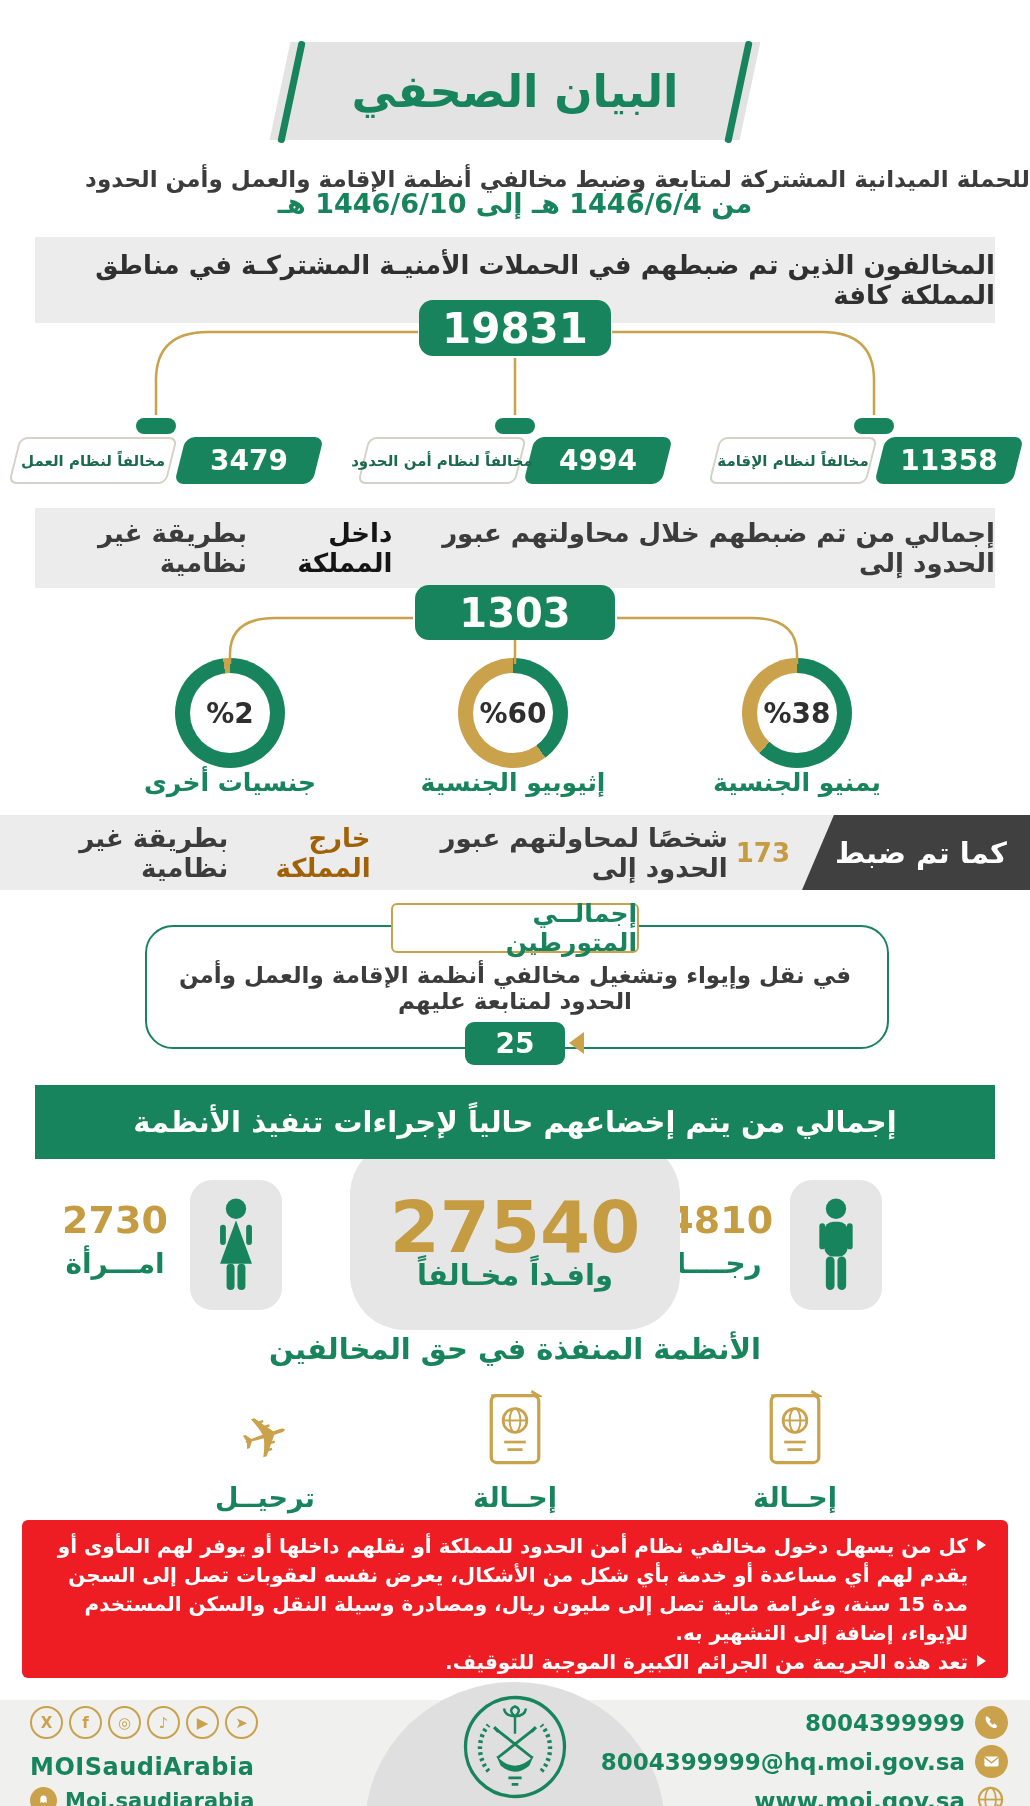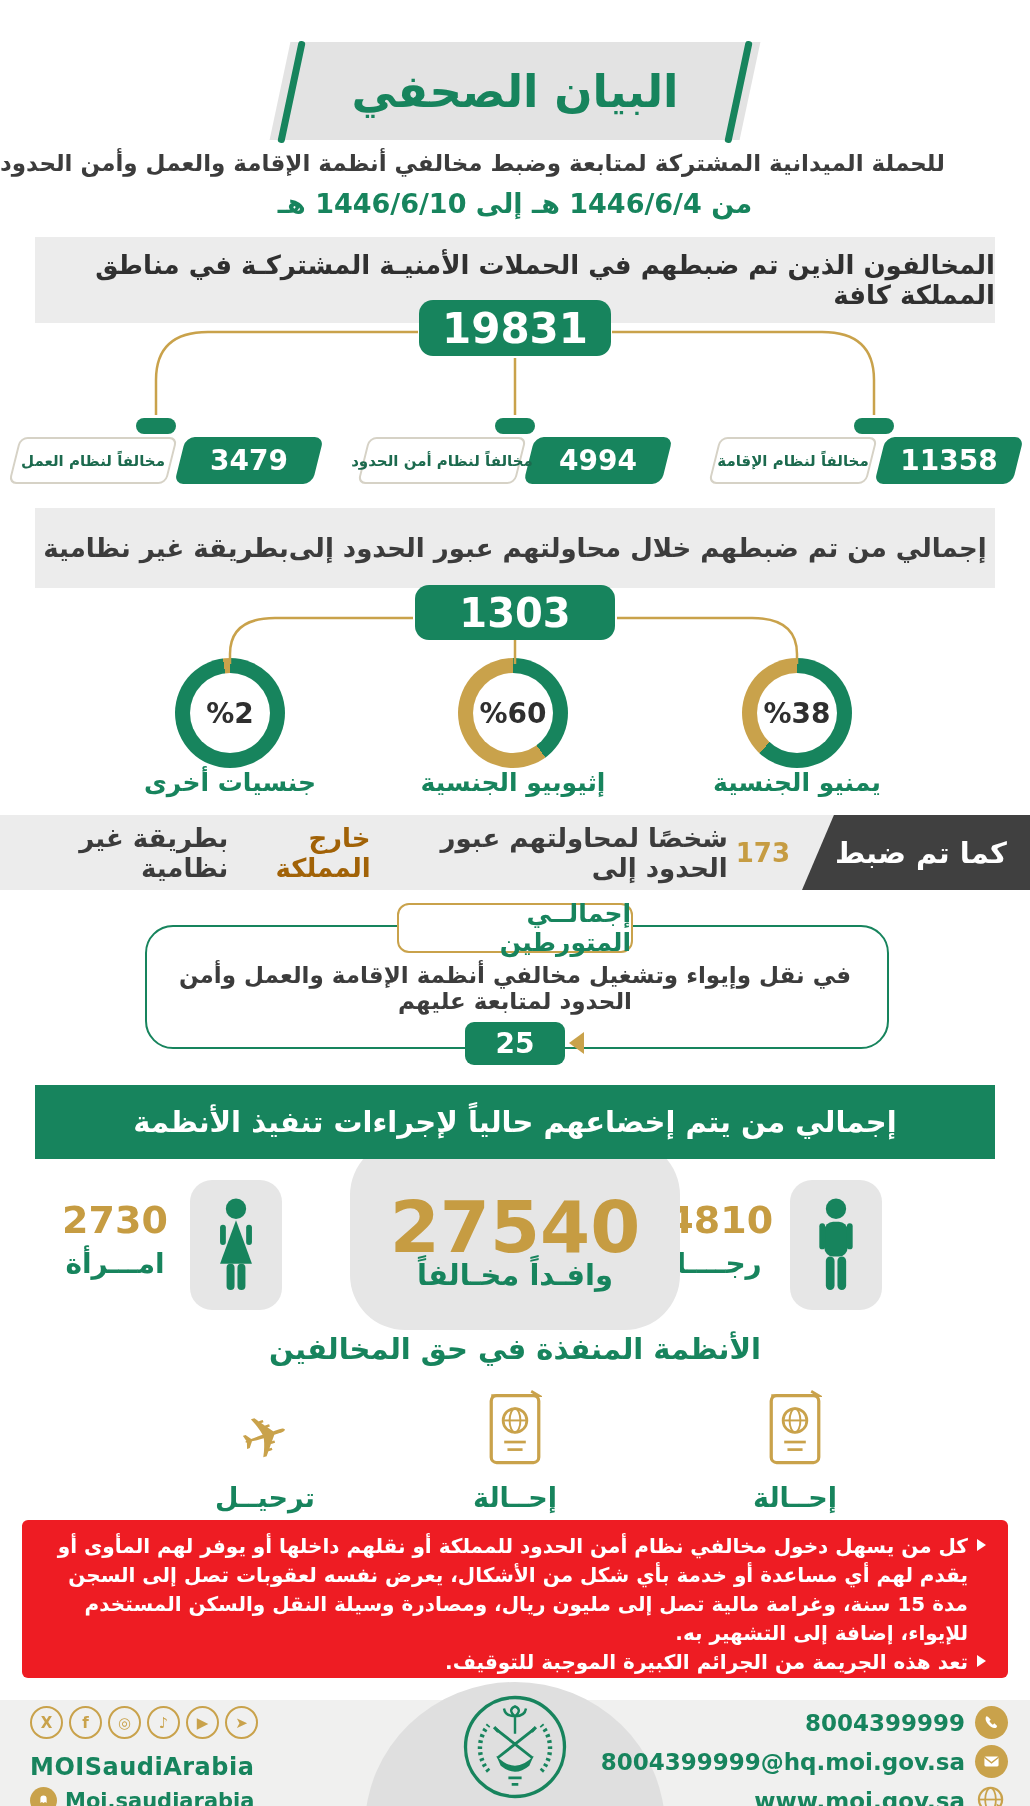--- a/index.html
+++ b/index.html
@@ -7,21 +7,21 @@
         font-family:"DejaVu Sans",sans-serif;direction:rtl;}
   .abs{position:absolute;}
   .ctr{left:50%;transform:translateX(-50%);}
 
   
   .title-wrap{top:42px;width:470px;height:98px;}
   .title-bg{content:"";position:absolute;inset:0;background:#e3e3e3;transform:skewX(-12deg);}
   .title-text{position:relative;z-index:2;width:100%;height:100%;display:flex;align-items:center;justify-content:center;
               color:#17845d;font-size:45px;font-weight:bold;}
   .slash{position:absolute;top:40px;width:7px;height:104px;background:#17845d;transform:rotate(12deg);border-radius:3px;}
-  .subtitle{top:150px;width:100%;text-align:left;color:#3c3c3c;font-size:23px;font-weight:bold;}
+  .subtitle{top:166px;width:100%;text-align:right;color:#3c3c3c;font-size:23px;font-weight:bold;}
   .daterange{top:188px;width:100%;text-align:center;color:#17845d;font-size:27px;font-weight:bold;}
 
   
   .graybar{background:#ececec;color:#303030;font-weight:bold;display:flex;align-items:center;justify-content:center;}
   .bar1{top:237px;left:35px;width:960px;height:86px;font-size:26px;}
   .bar2{top:508px;left:35px;width:960px;height:80px;font-size:26px;color:#3c3c3c;}
   .bar2 .xb{color:#151515;}
   .bar3{top:815px;left:0px;right:0px;width:1030px;height:75px;background:#ececec;}
   .bar3-tag{position:absolute;top:0;left:auto;right:0;width:228px;height:75px;background:#404040;
             clip-path:polygon(14% 0,100% 0,100% 100%,0 100%);display:flex;align-items:center;justify-content:center;
@@ -52,22 +52,22 @@
   
   .donut{width:110px;height:110px;top:658px;}
   .donut-ring{position:absolute;inset:0;border-radius:50%;transform:scaleX(-1);}
   .donut-ring::after{content:"";position:absolute;inset:15px;background:#fff;border-radius:50%;}
   .donut-num{position:absolute;inset:0;display:flex;align-items:center;justify-content:center;
              color:#2f2f2f;font-size:28px;font-weight:bold;z-index:3;}
   .donut-label{top:768px;width:240px;text-align:center;color:#17845d;font-size:25px;font-weight:bold;}
 
   
   .inv-box{top:925px;left:145px;width:740px;height:120px;border:2.5px solid #17845d;border-radius:28px;z-index:2;}
-  .inv-pill{top:903px;width:232px;height:46px;background:#fff;border:2.5px solid #c9a24b;border-radius:12px;
-            display:flex;align-items:center;justify-content:center;color:#17845d;font-size:25px;font-weight:bold;z-index:4;}
+  .inv-pill{top:903px;width:232px;height:46px;background:#fff;border:2.5px solid #c9a24b;border-radius:6px;
+            display:flex;align-items:center;justify-content:center;color:#17845d;font-size:25px;font-weight:bold;z-index:4;padding-left:12px;}
   .inv-body{top:962px;width:700px;text-align:center;color:#3c3c3c;font-size:23px;font-weight:bold;z-index:3;}
   .inv-val{top:1022px;width:100px;height:43px;background:#17845d;border-radius:9px;display:flex;align-items:center;
            justify-content:center;color:#fff;font-size:28px;font-weight:bold;z-index:4;}
   .inv-arrow{top:1032px;left:calc(50% + 54px);width:0;height:0;border-top:11px solid transparent;
              border-bottom:11px solid transparent;border-left:0;border-right:15px solid #c9a24b;z-index:4;}
 
   
   .banner{top:1085px;left:35px;width:960px;height:74px;background:#17845d;color:#fff;font-size:29px;font-weight:bold;
           display:flex;align-items:center;justify-content:center;z-index:3;}
   .blob{top:1140px;width:330px;height:190px;background:#e6e6e6;border-radius:55px;z-index:2;}
@@ -166,20 +166,21 @@
         <span>3479</span>
       </div>
     <div class="tlabel">
         <i></i>
         <span>مخالفاً لنظام العمل</span>
       </div>
   </div>
 
   <div class="abs graybar bar2">
     <span>إجمالي من تم ضبطهم خلال محاولتهم عبور الحدود إلى </span>
+    <span class="xb">داخل المملكة</span>
     <span> بطريقة غير نظامية</span>
   </div>
   <div class="abs ctr gbox box1303">1303</div>
 
   <svg class="abs conn" style="top:612px;" width="1030" height="100" viewBox="0 0 1030 100">
     <path d="M515 28 V52" fill="none" stroke="#c9a24b" stroke-width="2.5"></path>
     <path d="M617 6 H752 Q797 6 797 42 V52" fill="none" stroke="#c9a24b" stroke-width="2.5"></path>
     <path d="M413 6 H275 Q230 6 230 42 V52" fill="none" stroke="#c9a24b" stroke-width="2.5"></path>
   </svg>
 

